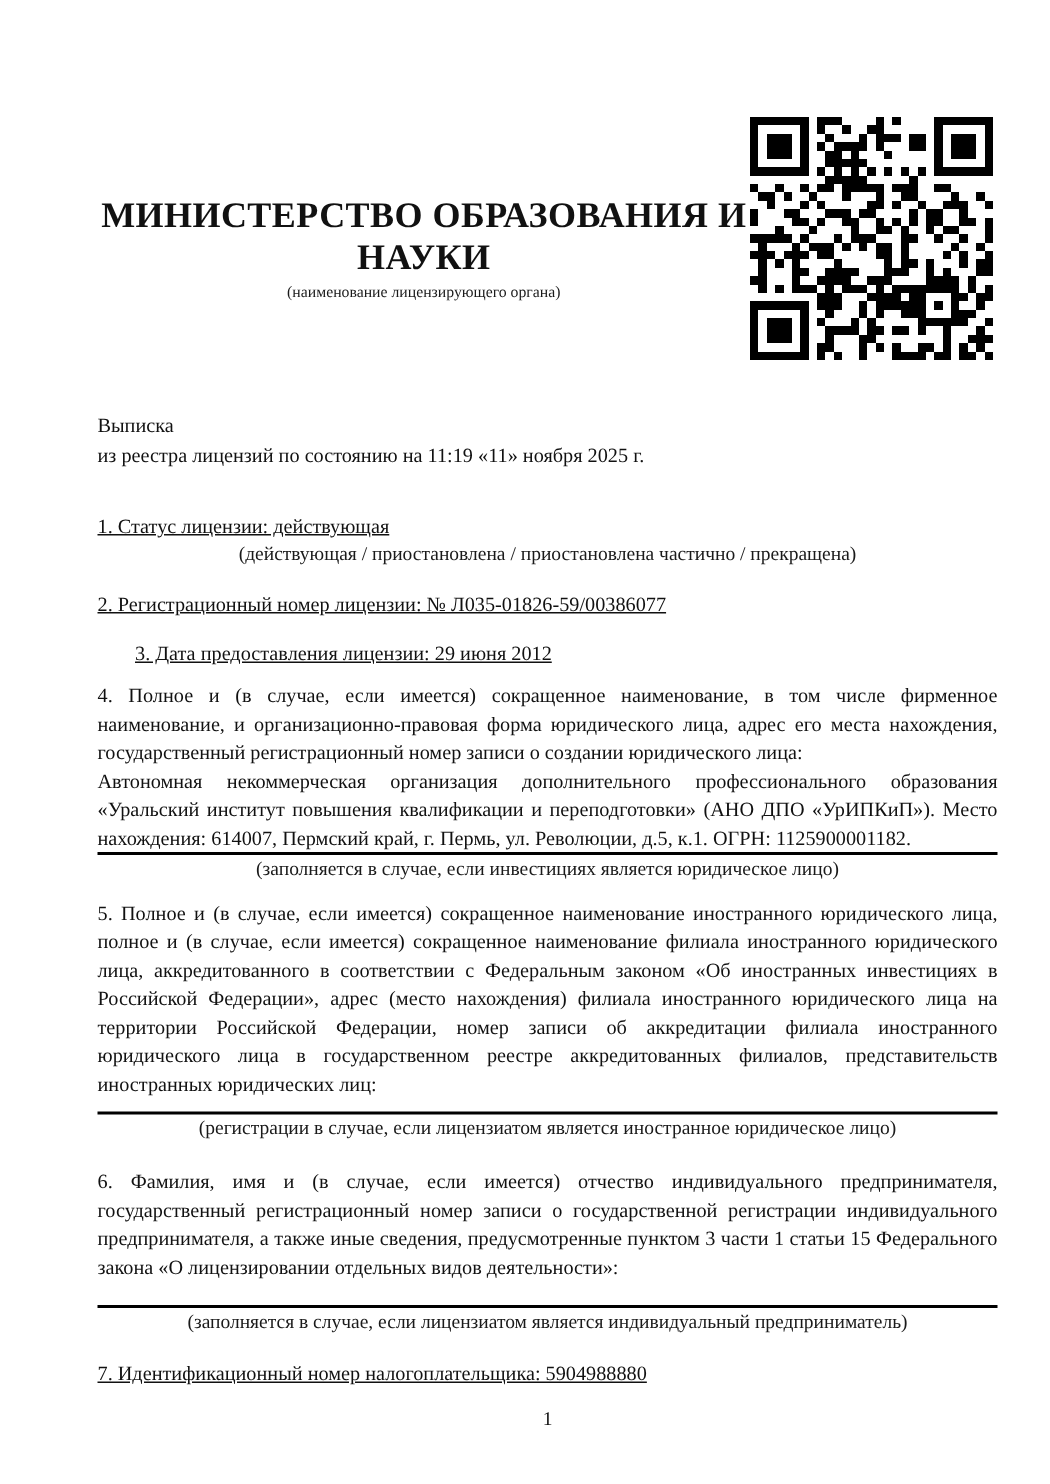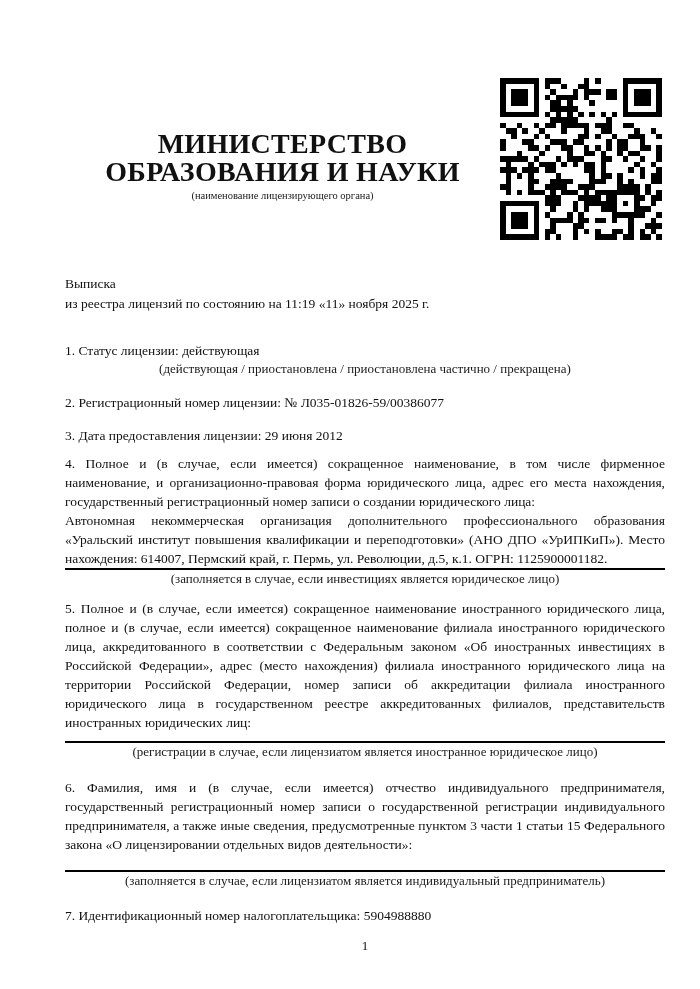--- a/index.html
+++ b/index.html
@@ -23,21 +23,21 @@
     margin: 78px 38px 0 65px;
   }
   .ministry {
     flex: 1 1 auto;
     text-align: center;
     padding-top: 52px;
     min-width: 0;
   }
   .ministry-name {
     font-weight: bold;
-    font-size: 28px;
+    font-size: 24px;
     line-height: 28px;
     letter-spacing: 0.3px;
   }
   .small-caption {
     font-size: 10.5px;
     line-height: 14px;
     color: #1a1a1a;
   }
   .ministry .small-caption { margin-top: 3px; }
   .qr {
@@ -51,27 +51,27 @@
   .doc-title {
     margin-top: 34px;
     text-align: left;
     line-height: 20px;
   }
 
   
   .item { margin-top: 18px; }
   .item-1 { margin-top: 27px; }
   .item-2 { margin-top: 17px; }
-  .item-3 { margin-top: 14px; }
+  .item-3 { margin-top: 14px; margin-left: 25px; }
   .item-4 { margin-top: 9px; }
   .item-5 { margin-top: 13px; }
   .item-6 { margin-top: 19px; }
   .item-7 { margin-top: 18px; }
 
-  .body-line { line-height: 19px; }
+  .body-line { line-height: 19px; text-decoration: underline; }
   p.para {
     margin: 0;
     text-align: justify;
     line-height: 19px;
   }
   .caption-center {
     text-align: center;
     font-size: 13px;
     line-height: 15px;
     margin-top: 1px;

